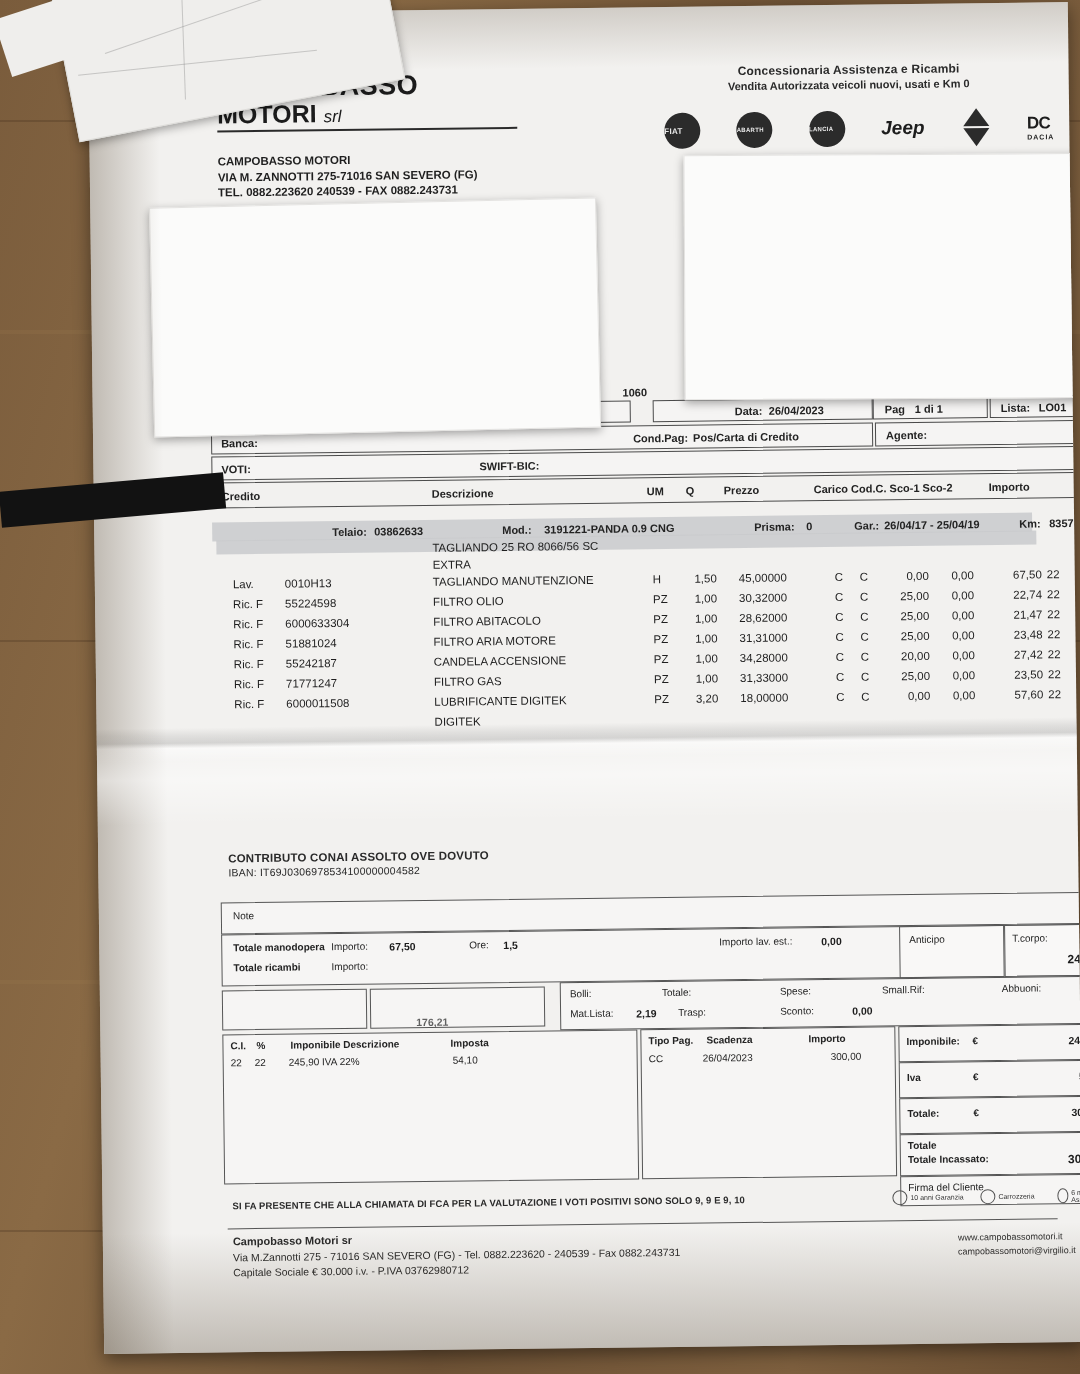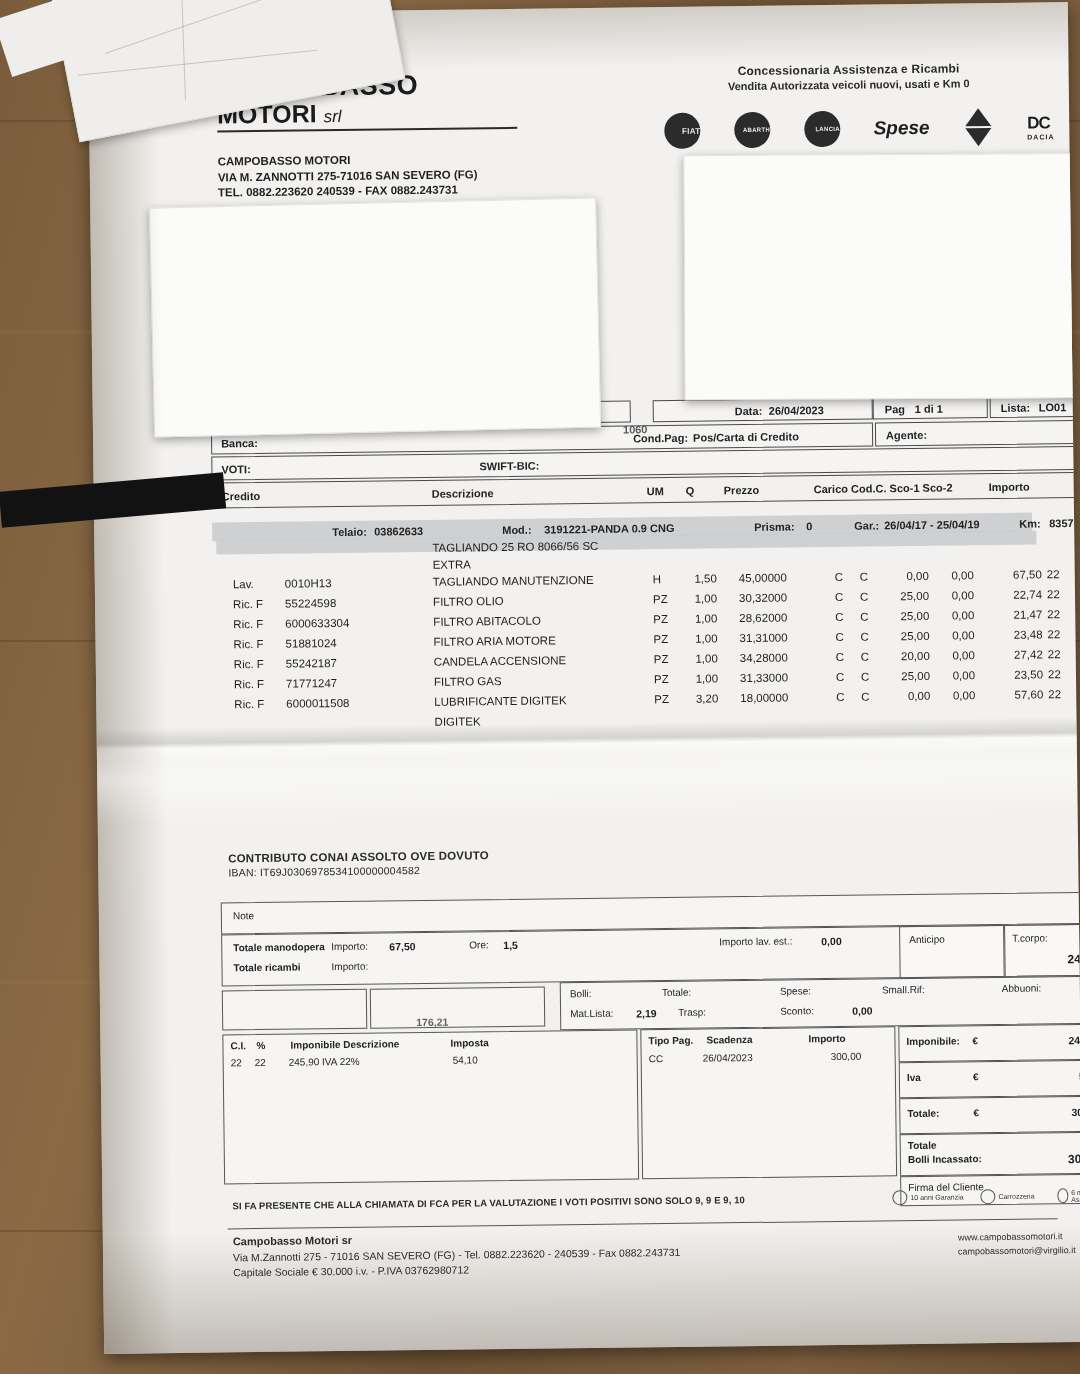--- a/index.html
+++ b/index.html
@@ -130,21 +130,21 @@
     width: 390px;
     height: 48px;
     display: flex;
     align-items: center;
     justify-content: space-between;
   }
   .logo-circle {
     width: 36px; height: 36px;
     border-radius: 50%;
     background: #2b2b2b;
-    display: flex; align-items: center; justify-content: flex-end;
+    display: flex; align-items: center; justify-content: flex-start;
     color: #e9e9e9;
     font-size: 8px;
     font-weight: bold;
     letter-spacing: 0.3px;
   }
   .logo-text {
     font-size: 19px;
     font-weight: bold;
     font-style: italic;
     color: #1d1d1d;
@@ -362,30 +362,30 @@
       <div id="logos">
         <div class="logo-circle">
           <span>FIAT</span>
         </div>
         <div class="logo-circle">
           <span style="font-size:6px">ABARTH</span>
         </div>
         <div class="logo-circle">
           <span style="font-size:6px">LANCIA</span>
         </div>
-        <div class="logo-text">Spese</div>
+        <div class="logo-text">Jeep</div>
         <div class="logo-renault"></div>
         <div class="logo-dacia">
           <span>DC</span>
           <small>DACIA</small>
         </div>
       </div>
 
       <div class="row-line" style="left:118px; top:393px; width:420px; height:22px;"></div>
-      <div class="cell-txt b" style="left:530px; top:416px;text-align:center;">1060</div>
+      <div class="cell-txt b" style="left:530px; top:379px;text-align:center;">1060</div>
       <div class="row-line" style="left:560px; top:393px; width:220px; height:22px;"></div>
       <div class="cell-txt b" style="left:642px; top:399px;">Data:</div>
       <div class="cell-txt b" style="left:676px; top:399px;">26/04/2023</div>
       <div class="row-line" style="left:780px; top:393px; width:115px; height:22px;"></div>
       <div class="cell-txt b" style="left:792px; top:399px;">Pag</div>
       <div class="cell-txt b" style="left:822px; top:399px;">1 di 1</div>
       <div class="row-line" style="left:897px; top:393px; width:140px; height:22px;"></div>
       <div class="cell-txt b" style="left:908px; top:399px;">Lista:</div>
       <div class="cell-txt b" style="left:946px; top:399px;">LO01</div>
 
@@ -604,21 +604,21 @@
       <div class="lbl b" style="left:872px; top:1068px;">€</div>
       <div class="val" style="left:978px; top:1068px;">54,10</div>
 
       <div class="box" style="left:798px; top:1094px; width:239px; height:36px;"></div>
       <div class="lbl b" style="left:806px; top:1104px;">Totale:</div>
       <div class="lbl b" style="left:872px; top:1104px;">€</div>
       <div class="val" style="left:970px; top:1104px;">300,00</div>
 
       <div class="box" style="left:798px; top:1130px; width:239px; height:42px;"></div>
       <div class="lbl b" style="left:806px; top:1136px;">Totale</div>
-      <div class="lbl b" style="left:806px; top:1150px;">Bolli Incassato:</div>
+      <div class="lbl b" style="left:806px; top:1150px;">Totale Incassato:</div>
       <div class="val" style="left:966px; top:1150px; font-size:12px;">300,00</div>
 
       <div class="box" style="left:798px; top:1172px; width:239px; height:30px;"></div>
       <div class="lbl" style="left:806px; top:1178px;">Firma del Cliente</div>
 
       <div id="disclaimer">SI FA PRESENTE CHE ALLA CHIAMATA DI FCA PER LA VALUTAZIONE I VOTI POSITIVI SONO SOLO 9, 9 E 9, 10</div>
 
       <div class="badge-mini" style="left:790px; top:1186px;">
         <span class="circ"></span>
         <span>10 anni Garanzia</span>

